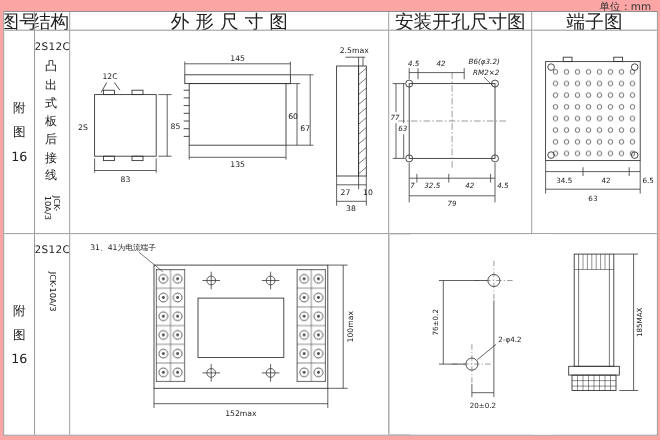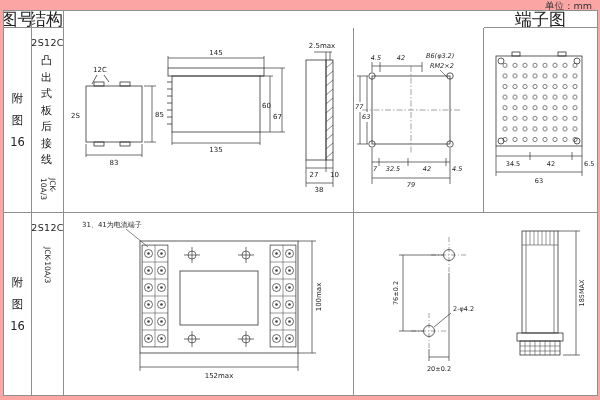--- a/index.html
+++ b/index.html
@@ -22,20 +22,22 @@
 </head>
 <body>
 
 <div class="page">
   <div class="unit">单位：mm</div>
 
   <div class="tbl">
 
     <div class="cell hdr" style="left:0;top:0;width:28px;height:17px;"><span>图号</span></div>
     <div class="cell hdr" style="left:28px;top:0;width:32px;height:17px;justify-content:flex-end;"><span>结构</span></div>
+    <div class="cell hdr" style="left:60px;top:0;width:290px;height:17px;"><span>外 形 尺 寸 图</span></div>
+    <div class="cell hdr" style="left:350px;top:0;width:130px;height:17px;"><span>安装开孔尺寸图</span></div>
     <div class="cell hdr lastcol" style="left:480px;top:0;width:113px;height:17px;"><span>端子图</span></div>
 
     <div class="cell figcol" style="left:0;top:17px;width:28px;height:185px;">
       <span>附</span>
       <span>图</span>
       <span>16</span>
     </div>
 
     <div class="cell structcol" style="left:28px;top:17px;width:32px;height:185px;">
       <span class="model">2S12C</span>

